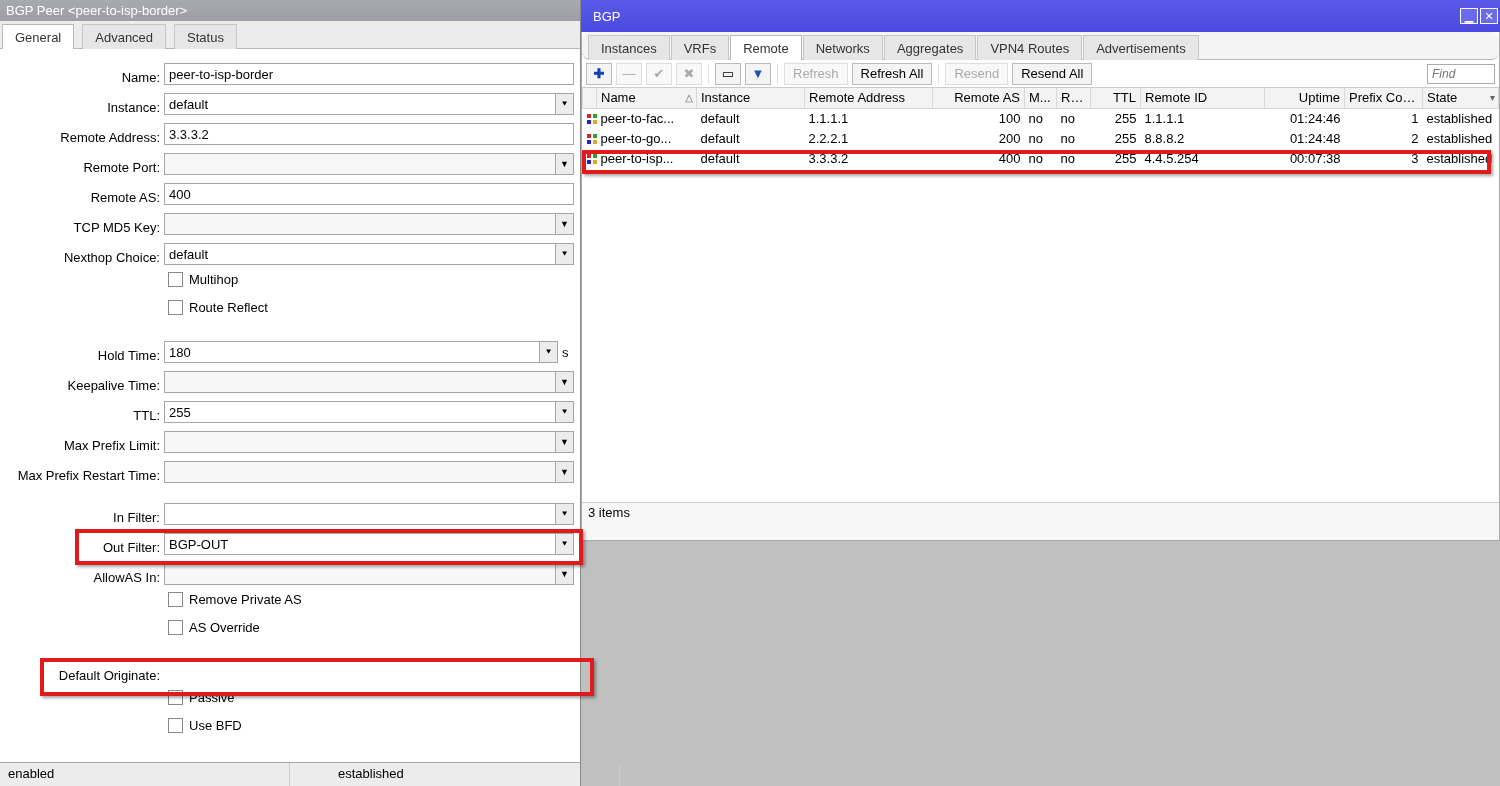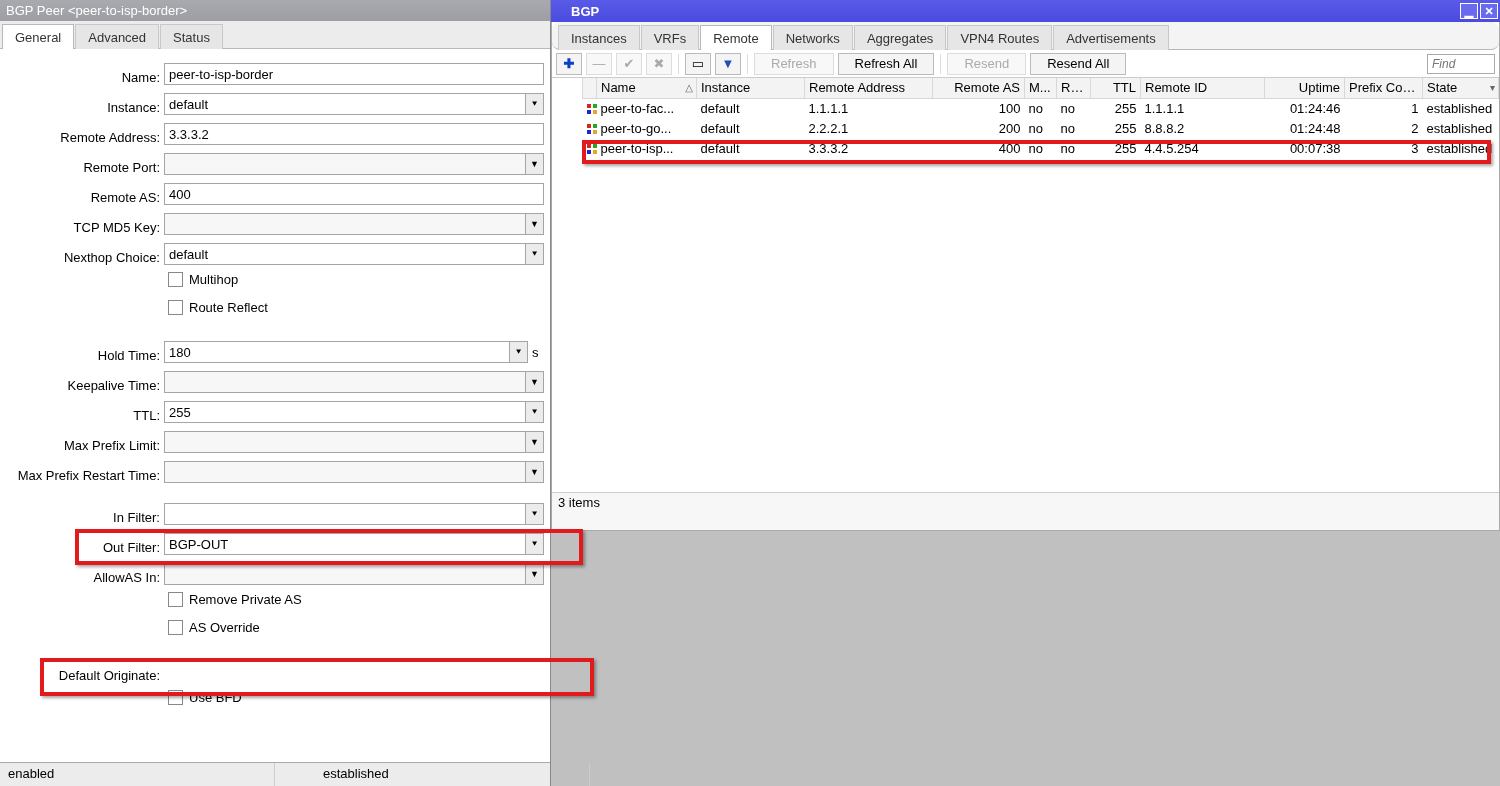--- a/index.html
+++ b/index.html
@@ -26,21 +26,21 @@
     color: #fff;
     padding-left: 6px;
     font-size: 13px;
     display: flex; align-items: center;
   }
   .tabs {
     height: 28px;
     background: #ececec;
     border-bottom: 1px solid #b8b8b8;
     display: flex;
-    gap: 1px;
+    gap: 8px;
     padding: 2px 2px 0 2px;
   }
   .tab {
     padding: 5px 12px 4px 12px;
     border: 1px solid #c8c8c8;
     border-bottom: none;
     background: #e6e6e6;
     font-size: 13px;
     position: relative;
     top: 1px;
@@ -124,28 +124,27 @@
     font-size: 13px;
     flex: 0 0 50%;
   }
   
   .win-right {
     flex: 1;
     display: flex; flex-direction: column;
     background: #c0c0c0;
   }
   .titlebar-r {
-    height: 22px;
+    height: 32px;
     background: linear-gradient(to bottom, #5a5ae8, #4a4ae0);
     color: #fff;
     display: flex; align-items: center;
-    padding-left: 20px;
+    padding-left: 12px;
     font-size: 13px;
     justify-content: space-between;
-    font-weight: bold;
   }
   .winctrls { display: flex; }
   .winctrls .ctrl {
     width: 18px; height: 16px;
     border: 1px solid #fff;
     margin-right: 2px;
     display: flex; align-items: center; justify-content: center;
     font-size: 11px;
     background: #6a6aee;
   }
@@ -170,21 +169,21 @@
     border-bottom: 1px solid #ccc;
     display: flex; align-items: center;
     padding: 0 4px;
     gap: 4px;
   }
   .tbtn {
     height: 22px; min-width: 22px;
     border: 1px solid #bbb;
     background: #f4f4f4;
     display: flex; align-items: center; justify-content: center;
-    padding: 0 16px;
+    padding: 0 8px;
     font-size: 13px;
     cursor: pointer;
   }
   .tbtn.disabled { color: #aaa; border-color: #ddd; background: #f8f8f8; }
   .tbtn.icon { width: 26px; padding: 0; }
   .toolbar .sep { width: 1px; height: 20px; background: #ddd; margin: 0 2px;}
   .find-box {
     margin-left: auto;
     width: 68px; height: 20px;
     border: 1px solid #aaa;
@@ -192,21 +191,20 @@
     font-style: italic;
     color: #888;
     font-size: 12px;
     background: #fff;
   }
   
   .grid {
     flex: 1;
     overflow: auto;
     position: relative;
-    margin-left: 30px;
   }
   table.datagrid {
     width: 100%;
     border-collapse: collapse;
     table-layout: fixed;
     font-size: 13px;
   }
   .datagrid th {
     background: #f3f3f3;
     border: 1px solid #d8d8d8;
@@ -402,20 +400,25 @@
         <div class="chk"></div>
         <span>AS Override</span>
       </div>
 
       <div class="group-sep"></div>
 
       <div class="form-row" id="default-originate-row">
         <div class="form-label">Default Originate:</div>
       </div>
 
+      <div class="checkbox-row">
+        <div class="chk-pad"></div>
+        <div class="chk"></div>
+        <span>Passive</span>
+      </div>
       <div class="checkbox-row">
         <div class="chk-pad"></div>
         <div class="chk"></div>
         <span>Use BFD</span>
       </div>
 
     </div>
 
     <div class="statusbar">
       <div>enabled</div>

